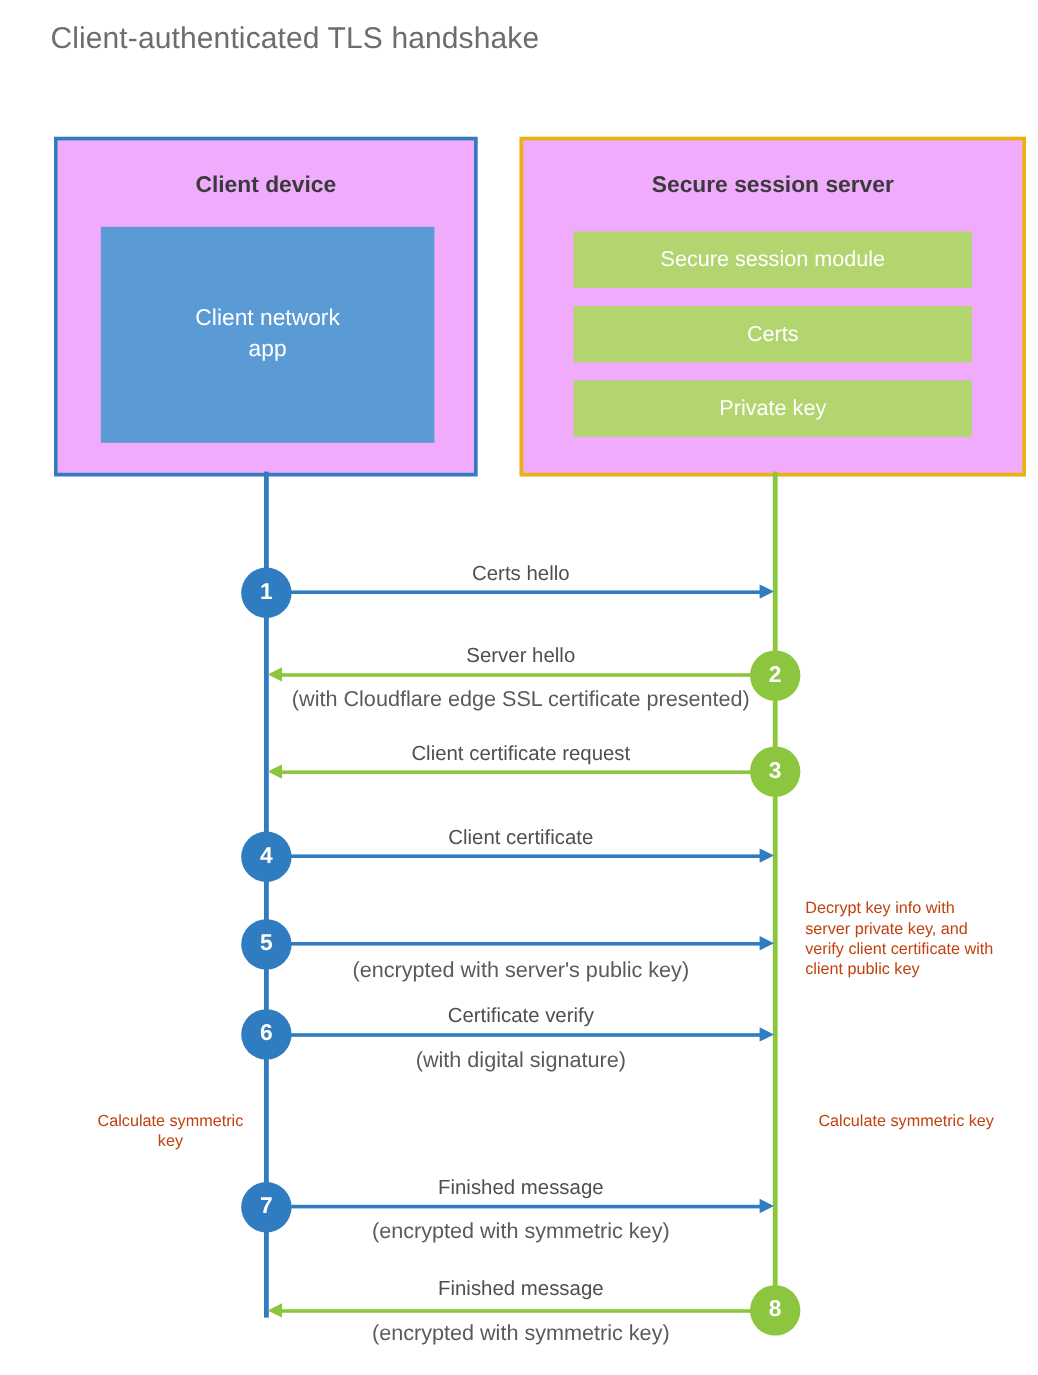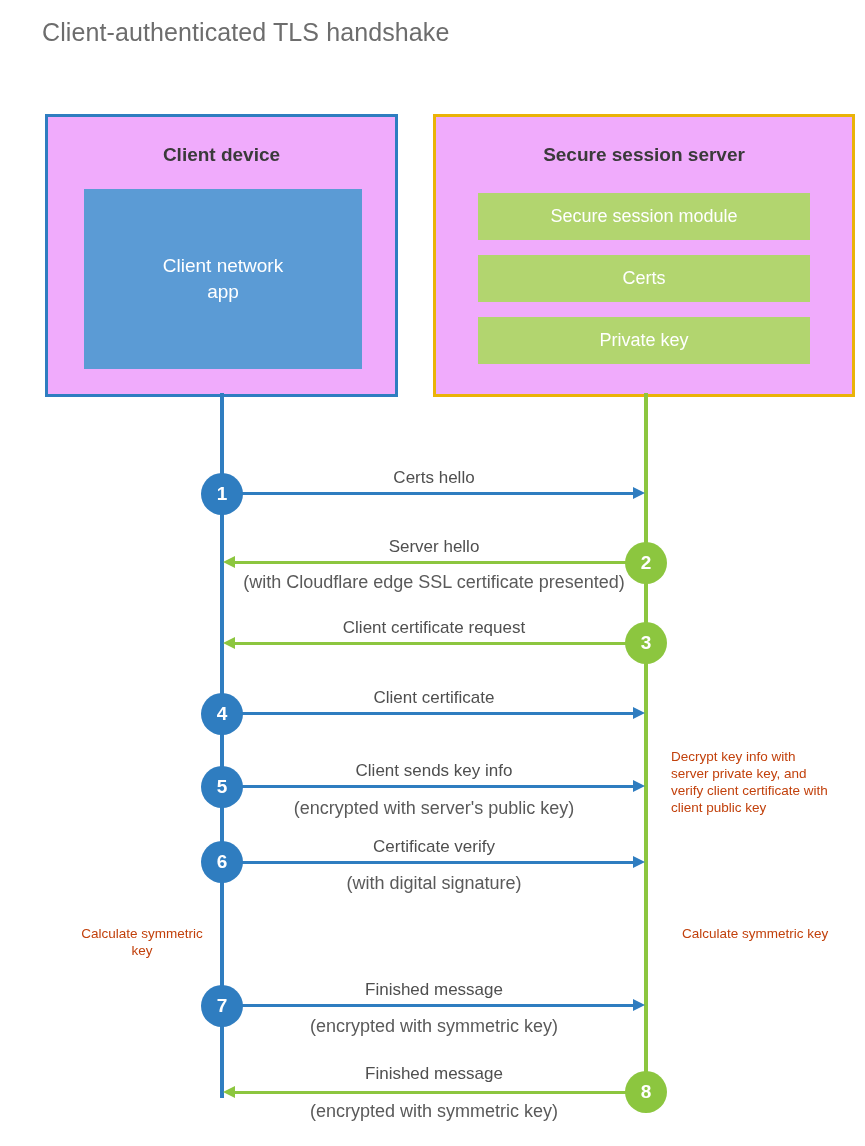--- a/index.html
+++ b/index.html
@@ -239,21 +239,20 @@
   </div>
 
   <div class="msg-main" style="left:210px; width:424px; top:688px;">Client certificate</div>
   <div class="arrow to-right" style="left:210px; width:412px; top:712px;">
     <span class="head"></span>
   </div>
   <div class="step-circle blue" style="left:189px; top:693px;">
     <span>4</span>
   </div>
 
-  <div class="msg-main" style="left:210px; width:424px; top:761px;">Client sends key info</div>
   <div class="arrow to-right" style="left:210px; width:412px; top:785px;">
     <span class="head"></span>
   </div>
   <div class="msg-sub" style="left:210px; width:424px; top:798px;">(encrypted with server's public key)</div>
   <div class="step-circle blue" style="left:189px; top:766px;">
     <span>5</span>
   </div>
 
   <div class="side-note right-note" style="left:659px; top:748px; width:160px;">Decrypt key info with server private key, and verify client certificate with client public key</div>
 

